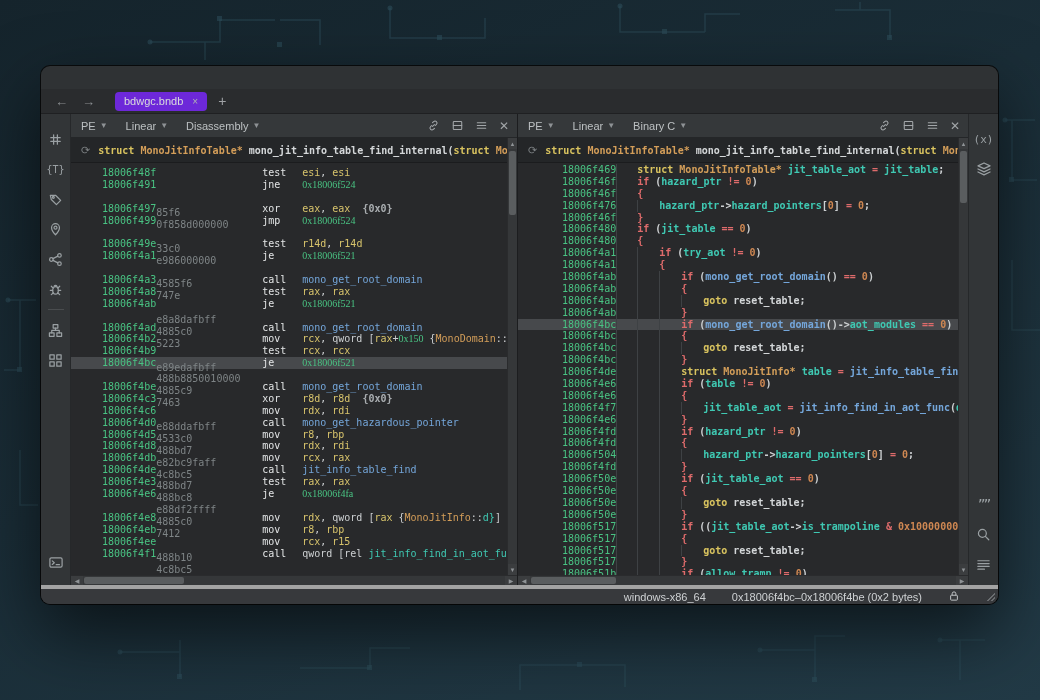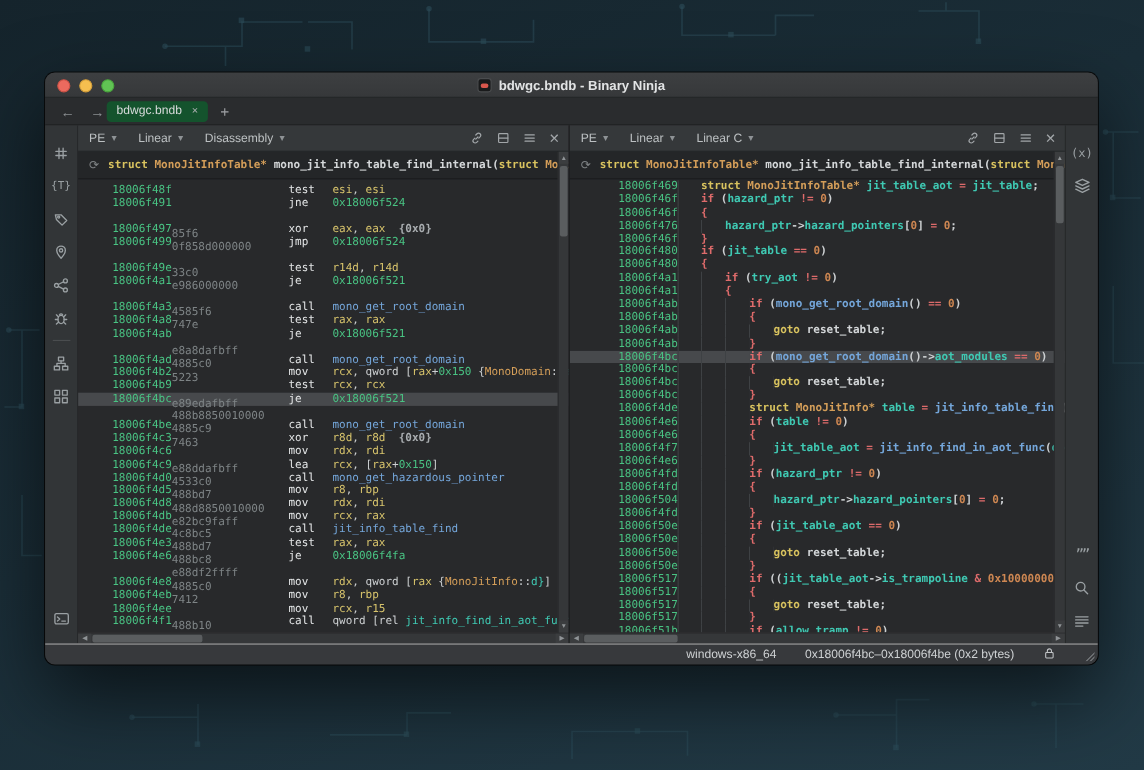--- a/index.html
+++ b/index.html
@@ -29,21 +29,21 @@
     align-items:center; justify-content:center; gap:6px;
     color:#e2e4e5; font-size:12px; font-weight:bold; }
   .app-ico { width:13px; height:13px; border-radius:3px; background:#191a1b;
     border:1px solid #4a4c4e; position:relative; }
   .app-ico::after{ content:""; position:absolute; left:2px; right:2px; top:4px; height:4px;
     border-radius:2px; background:#d8574d; }
   
   #tabbar { position:absolute; left:0; top:23px; right:0; height:25px;
     background:#2a2c2e; border-bottom:1px solid #1f2022; display:flex; align-items:center; }
   .nav-arrow { font-size:13px; margin-left:14px; }
-  #tab { margin-left:2px; background:#14532d; border-radius:4px; height:19px;
+  #tab { margin-left:20px; background:#6d28d9; border-radius:4px; height:19px;
     display:flex; align-items:center; gap:9px; padding:0 9px; font-size:11px; color:#d9dbdc; }
   #tab .tab-close{ color:#aeb1b3; font-size:10px; }
   .new-tab { color:#9fa2a5; font-size:14px; margin-left:11px; }
   
   #content { position:absolute; left:0; top:48px; right:0; bottom:19px; display:flex; }
   .iconbar { width:30px; background:#323537; display:flex; flex-direction:column;
     align-items:center; padding-top:10px; gap:0; }
   .iconbar.right { border-left:1px solid #26282a; }
   .iconbar.left  { border-right:1px solid #26282a; }
   .ib-btn { width:28px; height:30px; display:flex; align-items:center; justify-content:center;
@@ -85,21 +85,21 @@
   .psep { flex:0 0 21px; border-left:1px solid #3e4144; }
   .pind { background:repeating-linear-gradient(to right,#3e4144 0 1px,transparent 1px 22px); }
   .ptk { white-space:pre;font-weight:bold; }
   .hl { background:#47494c; }
   
   .tk-a  { color:#49c383; }
   .tk-b  { color:#7e8486;margin-top:40px; }
   .tk-m  { color:#e3e5e6; }
   .tk-w  { color:#cdd0d2; }
   .tk-r  { color:#d8c46c; }
-  .tk-n  { color:#49c383; }
+  .tk-n  { color:#49c383;font-family:Liberation Serif, serif; }
   .tk-f  { color:#74a6da; }
   .tk-t  { color:#d49e59; }
   .tk-d  { color:#3fc9b3;margin-top:36px; }
   .tk-g  { color:#a9adb0;font-weight:bold; }
   .tk-kR { color:#de6b6b; }
   .tk-kY { color:#d9c35f; }
   .tk-v  { color:#3fc9b3; }
   .tk-o  { color:#de6b6b; }
   .tk-num{ color:#ce8752; }
   .tk-br { color:#de6b6b; }
@@ -111,21 +111,21 @@
   .vthumb { position:absolute; left:1px; right:1px; border-radius:2px; background:#5a5d5f; }
   .sc-arrow { position:absolute; left:0; right:0; height:11px; display:flex;
     align-items:center; justify-content:center; font-size:6px; color:#8f9396; background:#3b3d3f; }
   .hscroll { height:10px; background:#353739; border-top:1px solid #2a2b2d; flex:none;
     position:relative; }
   .hthumb { position:absolute; top:1px; bottom:1px; border-radius:2px; background:#5a5d5f; }
   .hs-arrow { position:absolute; top:0; bottom:0; width:12px; display:flex;
     align-items:center; justify-content:center; font-size:6px; color:#8f9396; background:#3b3d3f; }
   
   #statusbar { position:absolute; left:0; right:0; bottom:0; height:19px;
-    background:#37393c; border-top:1px solid #a3a3a3; display:flex; align-items:center;
+    background:#37393c; border-top:4px solid #a3a3a3; display:flex; align-items:center;
     justify-content:flex-end; gap:26px; padding-right:38px; font-size:11px; color:#ced1d3; }
   .lock svg { stroke:#c2c5c7; fill:none; stroke-width:1.3; }
   .grip { position:absolute; right:3px; bottom:3px; width:10px; height:10px;
     background:
       linear-gradient(135deg,transparent 0 58%,#6a6d70 58% 66%,transparent 66% 78%,#6a6d70 78% 86%,transparent 86%); }
 </style>
 </head>
 <body>
 
 <svg id="backdrop" width="1040" height="700" viewBox="0 0 1040 700">
@@ -159,31 +159,20 @@
     <circle cx="1005" cy="120" r="2.5"></circle>
       <circle cx="8" cy="300" r="2.5"></circle>
       <circle cx="120" cy="652" r="2.5"></circle>
     <circle cx="760" cy="650" r="2.5"></circle>
       <circle cx="940" cy="640" r="2.5"></circle>
   </g>
 </svg>
 
 <div id="win">
 
-  <div id="titlebar">
-    <div class="lights">
-      <div class="light l-close"></div>
-      <div class="light l-min"></div>
-      <div class="light l-max"></div>
-    </div>
-    <div id="title">
-      <span class="app-ico"></span>
-      <span>bdwgc.bndb - Binary Ninja</span>
-    </div>
-  </div>
 
   <div id="tabbar">
     <span class="nav-arrow" style="color:#8b8f92">←</span>
     <span class="nav-arrow" style="color:#8b8f92">→</span>
     <div id="tab">
       <span>bdwgc.bndb</span>
       <span class="tab-close">×</span>
     </div>
     <span class="new-tab">+</span>
   </div>
@@ -299,21 +288,20 @@
             <div class="lrow"><span class="la tk-a">18006f4ab</span><span class="lb tk-b">5223</span><span class="lm tk-m">je</span><span class="lo"><span class="tk-n">0x18006f521</span></span></div>
             <div class="lrow"></div>
             <div class="lrow"><span class="la tk-a">18006f4ad</span><span class="lb tk-b">e89edafbff</span><span class="lm tk-m">call</span><span class="lo"><span class="tk-f">mono_get_root_domain</span></span></div>
             <div class="lrow"><span class="la tk-a">18006f4b2</span><span class="lb tk-b">488b8850010000</span><span class="lm tk-m">mov</span><span class="lo"><span class="tk-r">rcx</span><span class="tk-w">, qword [</span><span class="tk-r">rax</span><span class="tk-w">+</span><span class="tk-n">0x150</span><span class="tk-w"> {</span><span class="tk-t">MonoDomain</span><span class="tk-w">::</span><span class="tk-d">aot_modules}</span></span></div>
             <div class="lrow"><span class="la tk-a">18006f4b9</span><span class="lb tk-b">4885c9</span><span class="lm tk-m">test</span><span class="lo"><span class="tk-r">rcx</span><span class="tk-w">, </span><span class="tk-r">rcx</span></span></div>
             <div class="lrow hl"><span class="la tk-a">18006f4bc</span><span class="lb tk-b">7463</span><span class="lm tk-m">je</span><span class="lo"><span class="tk-n">0x18006f521</span></span></div>
             <div class="lrow"></div>
             <div class="lrow"><span class="la tk-a">18006f4be</span><span class="lb tk-b">e88ddafbff</span><span class="lm tk-m">call</span><span class="lo"><span class="tk-f">mono_get_root_domain</span></span></div>
             <div class="lrow"><span class="la tk-a">18006f4c3</span><span class="lb tk-b">4533c0</span><span class="lm tk-m">xor</span><span class="lo"><span class="tk-r">r8d</span><span class="tk-w">, </span><span class="tk-r">r8d</span><span class="tk-g">  {0x0}</span></span></div>
             <div class="lrow"><span class="la tk-a">18006f4c6</span><span class="lb tk-b">488bd7</span><span class="lm tk-m">mov</span><span class="lo"><span class="tk-r">rdx</span><span class="tk-w">, </span><span class="tk-r">rdi</span></span></div>
-            <div class="lrow"><span class="la tk-a">18006f4c9</span><span class="lb tk-b">488d8850010000</span><span class="lm tk-m">lea</span><span class="lo"><span class="tk-r">rcx</span><span class="tk-w">, [</span><span class="tk-r">rax</span><span class="tk-w">+</span><span class="tk-n">0x150</span><span class="tk-w">]</span></span></div>
             <div class="lrow"><span class="la tk-a">18006f4d0</span><span class="lb tk-b">e82bc9faff</span><span class="lm tk-m">call</span><span class="lo"><span class="tk-f">mono_get_hazardous_pointer</span></span></div>
             <div class="lrow"><span class="la tk-a">18006f4d5</span><span class="lb tk-b">4c8bc5</span><span class="lm tk-m">mov</span><span class="lo"><span class="tk-r">r8</span><span class="tk-w">, </span><span class="tk-r">rbp</span></span></div>
             <div class="lrow"><span class="la tk-a">18006f4d8</span><span class="lb tk-b">488bd7</span><span class="lm tk-m">mov</span><span class="lo"><span class="tk-r">rdx</span><span class="tk-w">, </span><span class="tk-r">rdi</span></span></div>
             <div class="lrow"><span class="la tk-a">18006f4db</span><span class="lb tk-b">488bc8</span><span class="lm tk-m">mov</span><span class="lo"><span class="tk-r">rcx</span><span class="tk-w">, </span><span class="tk-r">rax</span></span></div>
             <div class="lrow"><span class="la tk-a">18006f4de</span><span class="lb tk-b">e88df2ffff</span><span class="lm tk-m">call</span><span class="lo"><span class="tk-f">jit_info_table_find</span></span></div>
             <div class="lrow"><span class="la tk-a">18006f4e3</span><span class="lb tk-b">4885c0</span><span class="lm tk-m">test</span><span class="lo"><span class="tk-r">rax</span><span class="tk-w">, </span><span class="tk-r">rax</span></span></div>
             <div class="lrow"><span class="la tk-a">18006f4e6</span><span class="lb tk-b">7412</span><span class="lm tk-m">je</span><span class="lo"><span class="tk-n">0x18006f4fa</span></span></div>
             <div class="lrow"></div>
             <div class="lrow"><span class="la tk-a">18006f4e8</span><span class="lb tk-b">488b10</span><span class="lm tk-m">mov</span><span class="lo"><span class="tk-r">rdx</span><span class="tk-w">, qword [</span><span class="tk-r">rax</span><span class="tk-w"> {</span><span class="tk-t">MonoJitInfo</span><span class="tk-w">::</span><span class="tk-d">d}</span><span class="tk-w">]</span></span></div>
             <div class="lrow"><span class="la tk-a">18006f4eb</span><span class="lb tk-b">4c8bc5</span><span class="lm tk-m">mov</span><span class="lo"><span class="tk-r">r8</span><span class="tk-w">, </span><span class="tk-r">rbp</span></span></div>
@@ -336,21 +324,21 @@
         <div class="pane-header">
           <span class="menu-item">
               <span>PE</span>
               <span class="chev">▼</span>
             </span>
           <span class="menu-item">
               <span>Linear</span>
               <span class="chev">▼</span>
             </span>
           <span class="menu-item">
-              <span>Linear C</span>
+              <span>Binary C</span>
               <span class="chev">▼</span>
             </span>
           <span class="hdr-icons">
             <svg width="13" height="13" viewBox="0 0 16 16">
                 <path d="M6.8 9.2 L9.2 6.8 M5.8 8 L4.4 9.4 a2.4 2.4 0 0 0 3.4 3.4 L9.2 11.4 M10.2 8 L11.6 6.6 a2.4 2.4 0 0 0 -3.4 -3.4 L6.8 4.6"></path>
               </svg>
             <svg width="13" height="13" viewBox="0 0 16 16">
                 <rect x="2.8" y="3" width="10.4" height="10" rx="1"></rect>
                 <path d="M2.8 8 h10.4"></path>
               </svg>

